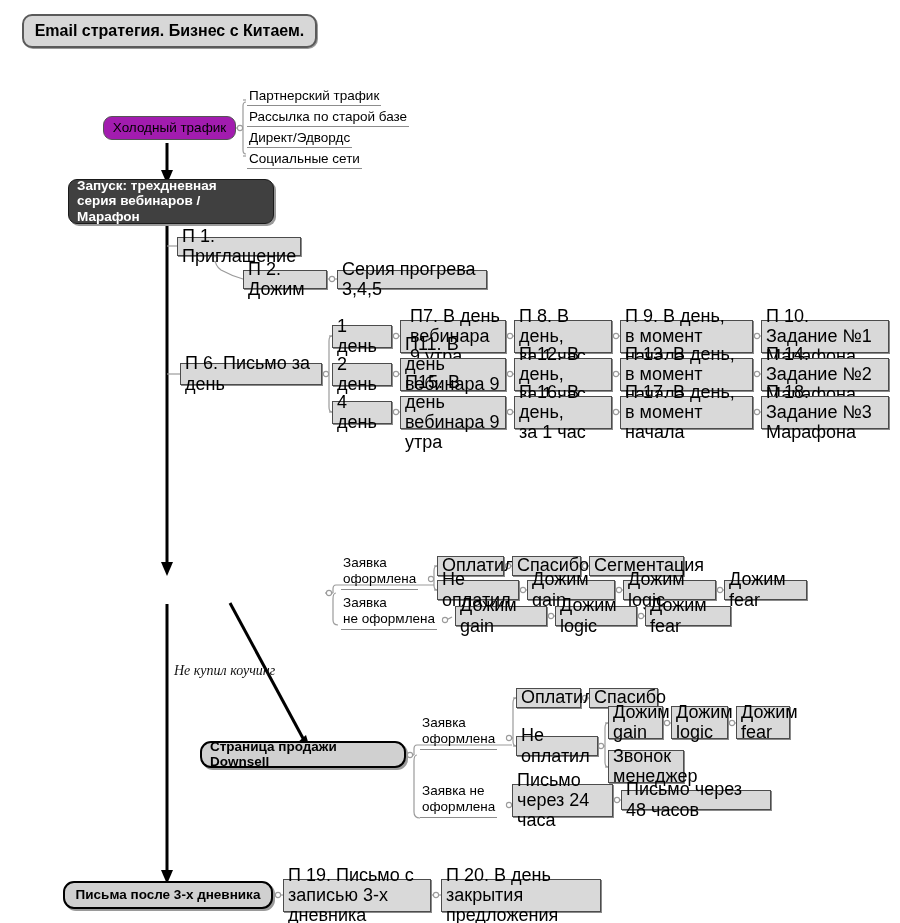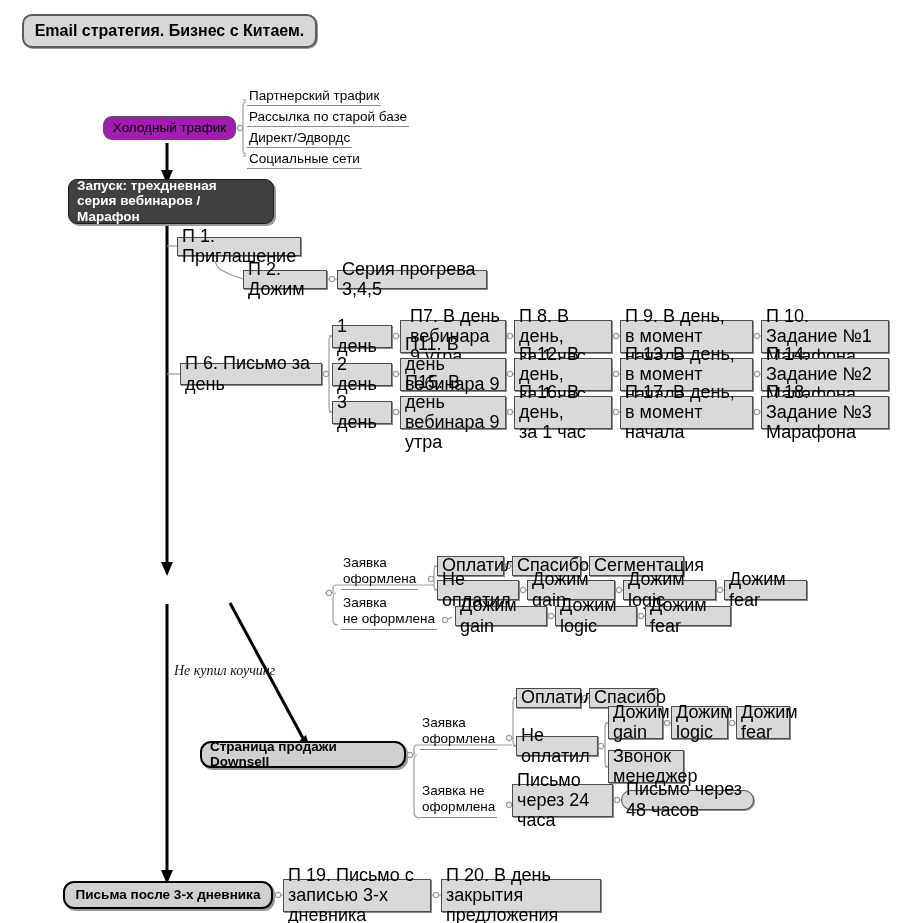--- a/index.html
+++ b/index.html
@@ -260,21 +260,21 @@
 серия вебинаров / Марафон</div>
 
   <div class="node box" style="left:177px;top:237px;width:124px;height:19px;">П 1. Приглашение</div>
   <div class="node box" style="left:243px;top:270px;width:84px;height:19px;">П 2. Дожим</div>
   <div class="node box" style="left:337px;top:270px;width:150px;height:19px;">Серия прогрева  3,4,5</div>
 
   <div class="node box" style="left:180px;top:363px;width:142px;height:22px;">П 6. Письмо за день</div>
 
   <div class="node box" style="left:332px;top:325px;width:60px;height:23px;">1 день</div>
   <div class="node box" style="left:332px;top:363px;width:60px;height:23px;">2 день</div>
-  <div class="node box" style="left:332px;top:401px;width:60px;height:23px;">3 день</div>
+  <div class="node box" style="left:332px;top:401px;width:60px;height:23px;">4 день</div>
 
   <div class="node box" style="left:400px;top:320px;width:106px;height:33px;padding-left:9px;">П7. В день
 вебинара 9 утра</div>
   <div class="node box" style="left:400px;top:358px;width:106px;height:33px;">П11. В день
 вебинара 9 утра</div>
   <div class="node box" style="left:400px;top:396px;width:106px;height:33px;">П15. В день
 вебинара 9 утра</div>
 
   <div class="node box" style="left:514px;top:320px;width:98px;height:33px;">П 8. В день,
 за 1 час</div>
@@ -335,21 +335,21 @@
   <div class="node box" style="left:671px;top:706px;width:57px;height:33px;">Дожим
 logic</div>
   <div class="node box" style="left:736px;top:706px;width:54px;height:33px;">Дожим
 fear</div>
 
   <div class="node box" style="left:608px;top:750px;width:76px;height:33px;">Звонок
 менеджер</div>
 
   <div class="node box" style="left:512px;top:784px;width:101px;height:33px;">Письмо
 через 24 часа</div>
-  <div class="node box" style="left:621px;top:790px;width:133px;height:20px;border-radius:10px;">Письмо через 48 часов</div>
+  <div class="node box" style="left:621px;top:790px;width:150px;height:20px;">Письмо через 48 часов</div>
 
   <div class="node round-strong" style="left:63px;top:881px;width:210px;height:28px;justify-content:center;">Письма после 3-х дневника</div>
   <div class="node box" style="left:283px;top:879px;width:148px;height:33px;">П 19. Письмо с
 записью 3-х дневника</div>
   <div class="node box" style="left:441px;top:879px;width:160px;height:33px;">П 20. В день
 закрытия предложения</div>
 
 </div>
 
 </body></html>

